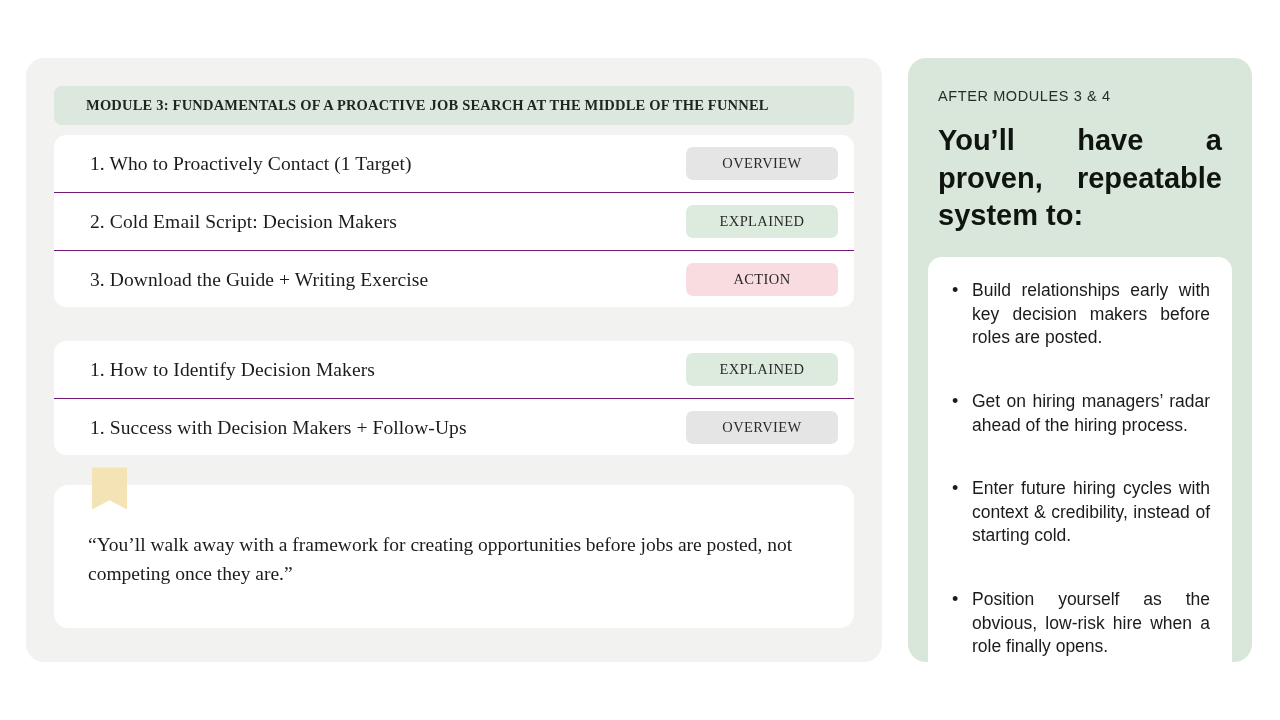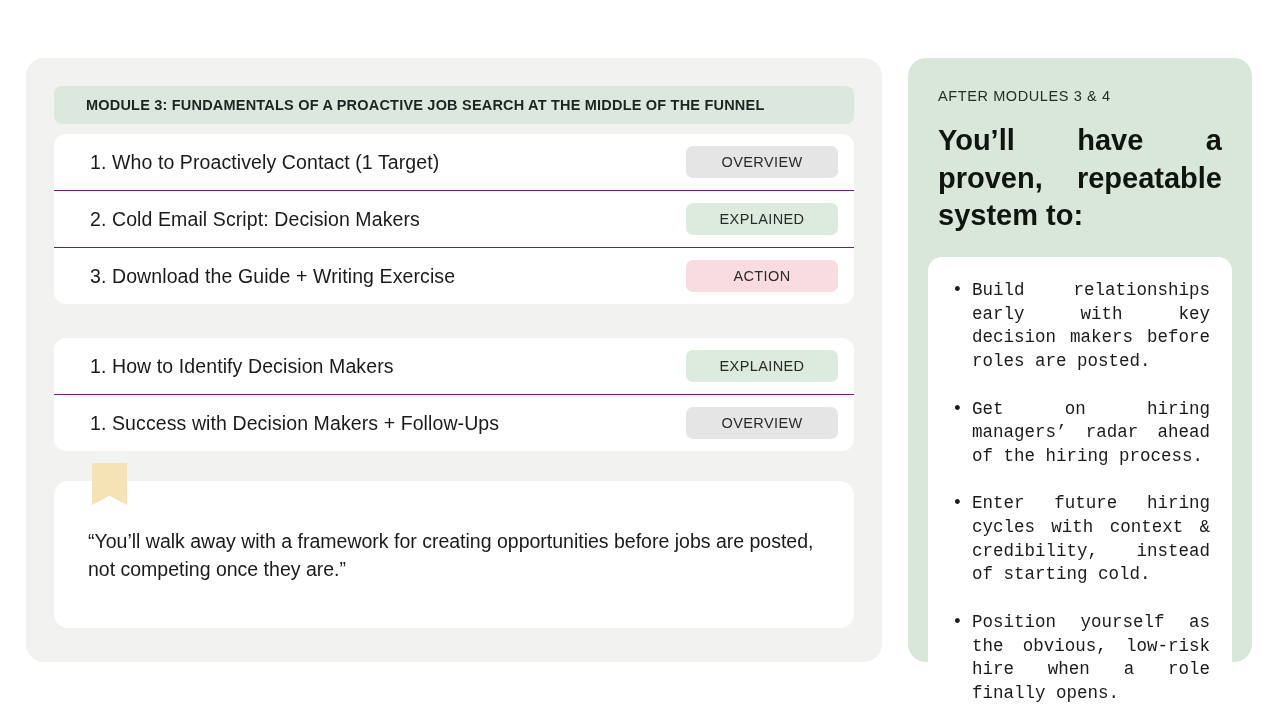--- a/index.html
+++ b/index.html
@@ -20,20 +20,21 @@
 
   
   .left-panel {
     width: 856px;
     background: #f2f2f0;
     border-radius: 18px;
     padding: 28px 16px 22px 16px;
     display: flex;
     flex-direction: column;
     align-self: stretch;
+    font-family: Liberation Serif, serif;
   }
 
   .module-header {
     background: #dce7dd;
     border-radius: 8px;
     padding: 11px 0 11px 32px;
     font-size: 14.5px;
     font-weight: bold;
     letter-spacing: 0.2px;
     color: #1d2421;
@@ -136,23 +137,22 @@
     flex: 0 0 auto;
   }
   ul.bullets { list-style: none; }
   ul.bullets li {
     position: relative;
     padding-left: 26px;
     font-size: 17.5px;
     line-height: 1.35;
     color: #1b1b1b;
     text-align: justify;
-    font-family: Liberation Mono, monospace;
-  }
-  ul.bullets li + li { margin-top: 24px; }
+  }
+  ul.bullets li + li { margin-top: 40px; }
   ul.bullets li::before {
     content: "\2022";
     position: absolute;
     left: 6px; top: -1px;
     font-size: 18px;
     color: #1b1b1b;
   }
 </style>
 </head>
 <body>

